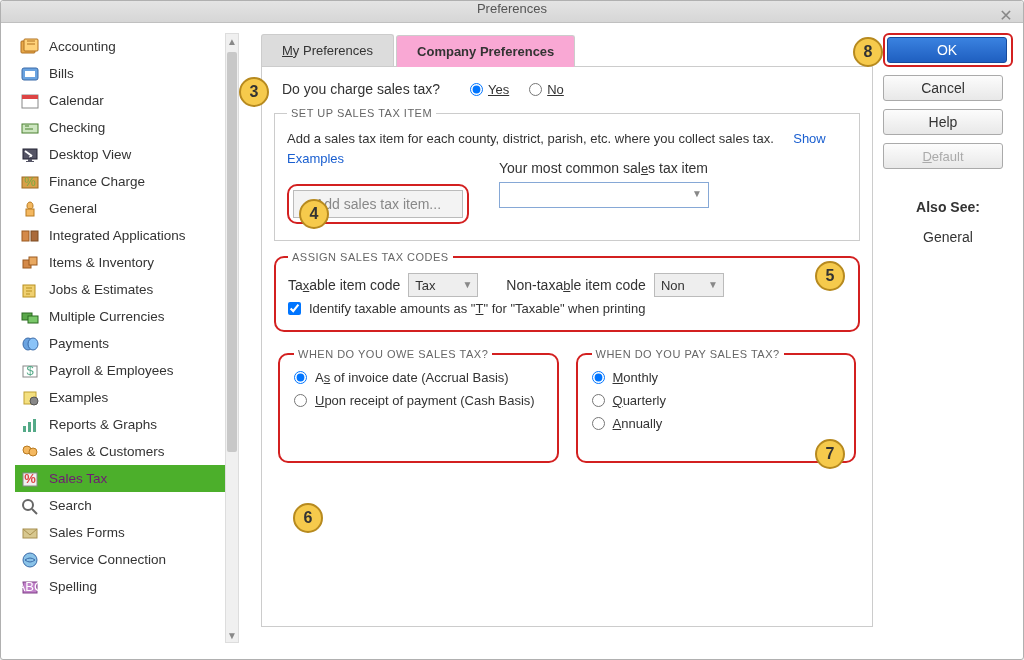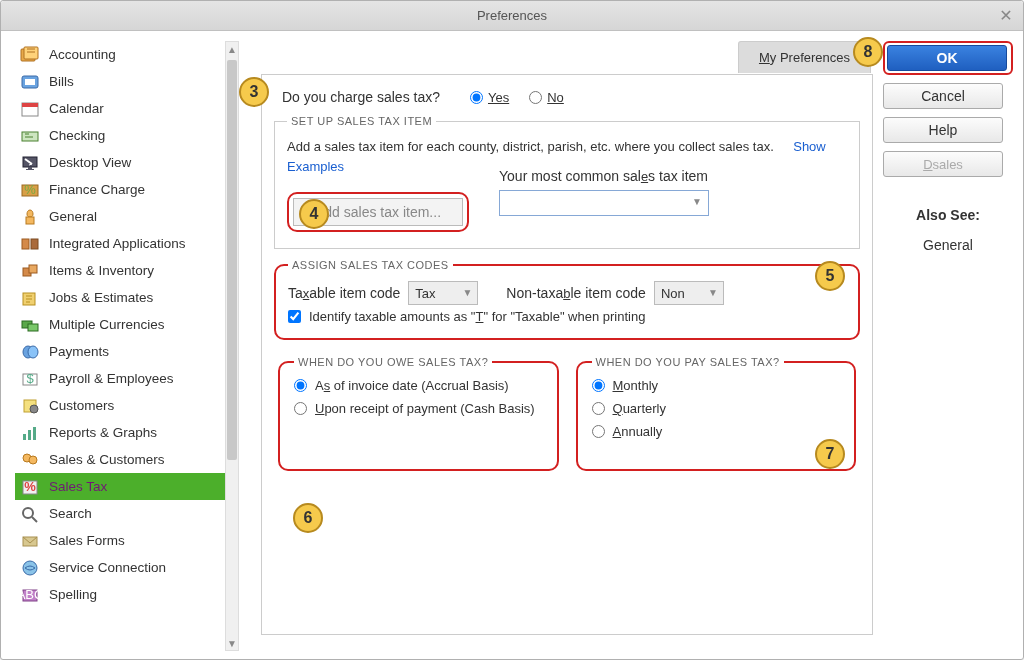--- a/index.html
+++ b/index.html
@@ -1,37 +1,37 @@
 <!DOCTYPE html>
 <html><head>
 <meta charset="utf-8">
 <style>
   *{box-sizing:border-box;margin:0;padding:0;font-family:Arial,Helvetica,sans-serif;font-size:13px;color:#333;}
   body{background:#fff;}
   .window{width:1024px;height:660px;border:1px solid #b0b0b0;border-radius:3px;background:#fff;position:relative;box-shadow:0 2px 8px rgba(0,0,0,0.15);}
-  .titlebar{height:30px;background:linear-gradient(#e4e4e4,#d6d6d6);border-bottom:1px solid #c0c0c0;display:flex;align-items:center;justify-content:center;position:relative;border-radius:3px 3px 0 0;}
+  .titlebar{height:22px;background:linear-gradient(#e4e4e4,#d6d6d6);border-bottom:1px solid #c0c0c0;display:flex;justify-content:center;position:relative;border-radius:3px 3px 0 0;}
   .titlebar .title{font-size:13px;color:#555;}
   .titlebar .close{position:absolute;right:8px;top:5px;width:18px;height:18px;display:flex;align-items:center;justify-content:center;color:#888;font-size:16px;cursor:pointer;}
   .body{display:flex;height:456px;}
   .sidebar-wrap{width:240px;padding:10px 4px 10px 14px;position:relative;}
   .sidebar{height:610px;overflow:hidden;}
   .sidebar-item{display:flex;align-items:center;height:27px;padding-left:4px;cursor:pointer;}
   .sidebar-item.selected{background:#4caf2b;color:#fff;}
   .sidebar-item.selected .label{color:#701a75;}
   .sidebar-item .ico{width:22px;height:20px;margin-right:8px;display:inline-flex;align-items:center;justify-content:center;}
   .sidebar-item .label{font-size:13.5px;color:#333;}
   .scrollbar{position:absolute;right:2px;top:10px;width:14px;height:610px;background:#f0f0f0;border:1px solid #ddd;}
   .scroll-thumb{position:absolute;left:1px;top:18px;width:10px;height:400px;background:#c8c8c8;border-radius:2px;}
   .scroll-arrow{position:absolute;left:0;width:12px;height:14px;display:flex;align-items:center;justify-content:center;color:#888;font-size:10px;}
   .scroll-arrow.up{top:0;}
   .scroll-arrow.down{bottom:0;}
   .main{flex:1;padding:10px 10px 10px 20px;display:flex;}
   .content{flex:1;}
   .rightcol{width:140px;padding-left:10px;}
-  .tabs{display:flex;border-bottom:1px solid #ccc;height:34px;align-items:flex-end;flex-direction:column;}
+  .tabs{display:flex;border-bottom:1px solid #ccc;height:34px;align-items:flex-end;}
   .tab{padding:8px 20px;border:1px solid #ccc;border-bottom:none;margin-right:2px;background:#dcdcdc;border-radius:3px 3px 0 0;color:#555;cursor:pointer;}
   .tab.active{background:#f9a8d4;font-weight:bold;position:relative;top:1px;color:#333;}
   .pane{padding:14px 8px 8px 8px;border:1px solid #ccc;border-top:none;min-height:560px;background:#fff;}
   .question-row{display:flex;align-items:center;margin-bottom:10px;margin-left:6px;}
   .question-row .q{font-size:14px;margin-right:30px;margin-left:6px;}
   .radio-inline{display:inline-flex;align-items:center;margin-right:20px;cursor:pointer;}
   .radio-inline input{margin-right:5px;}
   .u{text-decoration:underline;}
   fieldset{border:1px solid #ccc;margin:6px 4px 10px 4px;padding:10px 12px 14px 12px;position:relative;}
   legend{font-size:11px;letter-spacing:0.5px;color:#666;padding:0 4px;}
@@ -51,21 +51,21 @@
   .code-label{font-size:14px;margin-right:8px;}
   .sel{width:70px;height:24px;border:1px solid #bbb;background:#eee;font-size:13px;position:relative;padding-left:6px;display:inline-flex;align-items:center;cursor:pointer;margin-right:28px;}
   .sel::after{content:"▼";position:absolute;right:5px;top:5px;font-size:10px;color:#888;}
   .chk-row{display:flex;align-items:center;font-size:14px;}
   .chk-row input{margin-right:8px;}
   .bottom-row{display:flex;gap:9px;margin:4px 4px 0 4px;}
   .bottom-fs{flex:1;border:2px solid #d32020;border-radius:10px;padding:10px 14px 22px 14px;}
   .radio-col label{display:flex;align-items:center;font-size:14px;margin-bottom:8px;cursor:pointer;}
   .radio-col input{margin-right:8px;}
   .btn{width:120px;height:26px;border:1px solid #aaa;background:linear-gradient(#fcfcfc,#e8e8e8);border-radius:3px;margin-bottom:8px;font-size:14px;cursor:pointer;display:flex;align-items:center;justify-content:center;}
-  .btn.primary{background:linear-gradient(#3a82e0,#1f5fc0);color:#fff;border:1px solid #154a9c;font-weight:bold;}
+  .btn.primary{background:linear-gradient(#3a82e0,#1f5fc0);color:#fff;border:1px solid #154a9c;font-weight:normal;}
   .btn.disabled{color:#aaa;}
   .ok-wrap{border:2px solid #d32020;border-radius:6px;padding:2px;margin-bottom:8px;}
   .ok-wrap .btn{margin-bottom:0;}
   .also{margin-top:30px;font-weight:bold;font-size:14px;text-align:center;}
   .also-item{margin-top:14px;font-size:14px;text-align:center;}
   .callout{position:absolute;width:30px;height:30px;border:2px solid #b78a1f;border-radius:50%;background:#f6ca4c;display:flex;align-items:center;justify-content:center;font-weight:bold;font-size:16px;color:#333;z-index:50;}
   svg{display:block;}
 </style>
 </head>
 <body>
@@ -201,21 +201,21 @@
             </span>
             <span class="label">Payroll &amp; Employees</span>
           </div>
           <div class="sidebar-item">
             <span class="ico">
               <svg width="20" height="18">
                 <rect x="4" y="3" width="12" height="12" fill="#f4e080" stroke="#c0a030"></rect>
                 <circle cx="14" cy="12" r="4" fill="#888" stroke="#555"></circle>
               </svg>
             </span>
-            <span class="label">Customers</span>
+            <span class="label">Examples</span>
           </div>
           <div class="sidebar-item">
             <span class="ico">
               <svg width="20" height="18">
                 <rect x="3" y="10" width="3" height="6" fill="#5a8"></rect>
                 <rect x="8" y="6" width="3" height="10" fill="#5a8"></rect>
                 <rect x="13" y="3" width="3" height="13" fill="#5a8"></rect>
               </svg>
             </span>
             <span class="label">Reports &amp; Graphs</span>
@@ -373,21 +373,21 @@
       </div>
 
       <div class="rightcol">
         <div class="ok-wrap">
           <div class="btn primary">OK</div>
         </div>
         <div class="btn">Cancel</div>
         <div class="btn">Help</div>
         <div class="btn disabled">
             <span class="u" style="color:#aaa">D</span>
-            <span style="color:#aaa">sales</span>
+            <span style="color:#aaa">efault</span>
           </div>
         <div class="also">Also See:</div>
         <div class="also-item">General</div>
       </div>
     </div>
   </div>
 
   <div class="callout" style="left:238px;top:76px;">3</div>
   <div class="callout" style="left:298px;top:198px;">4</div>
   <div class="callout" style="left:814px;top:260px;">5</div>

